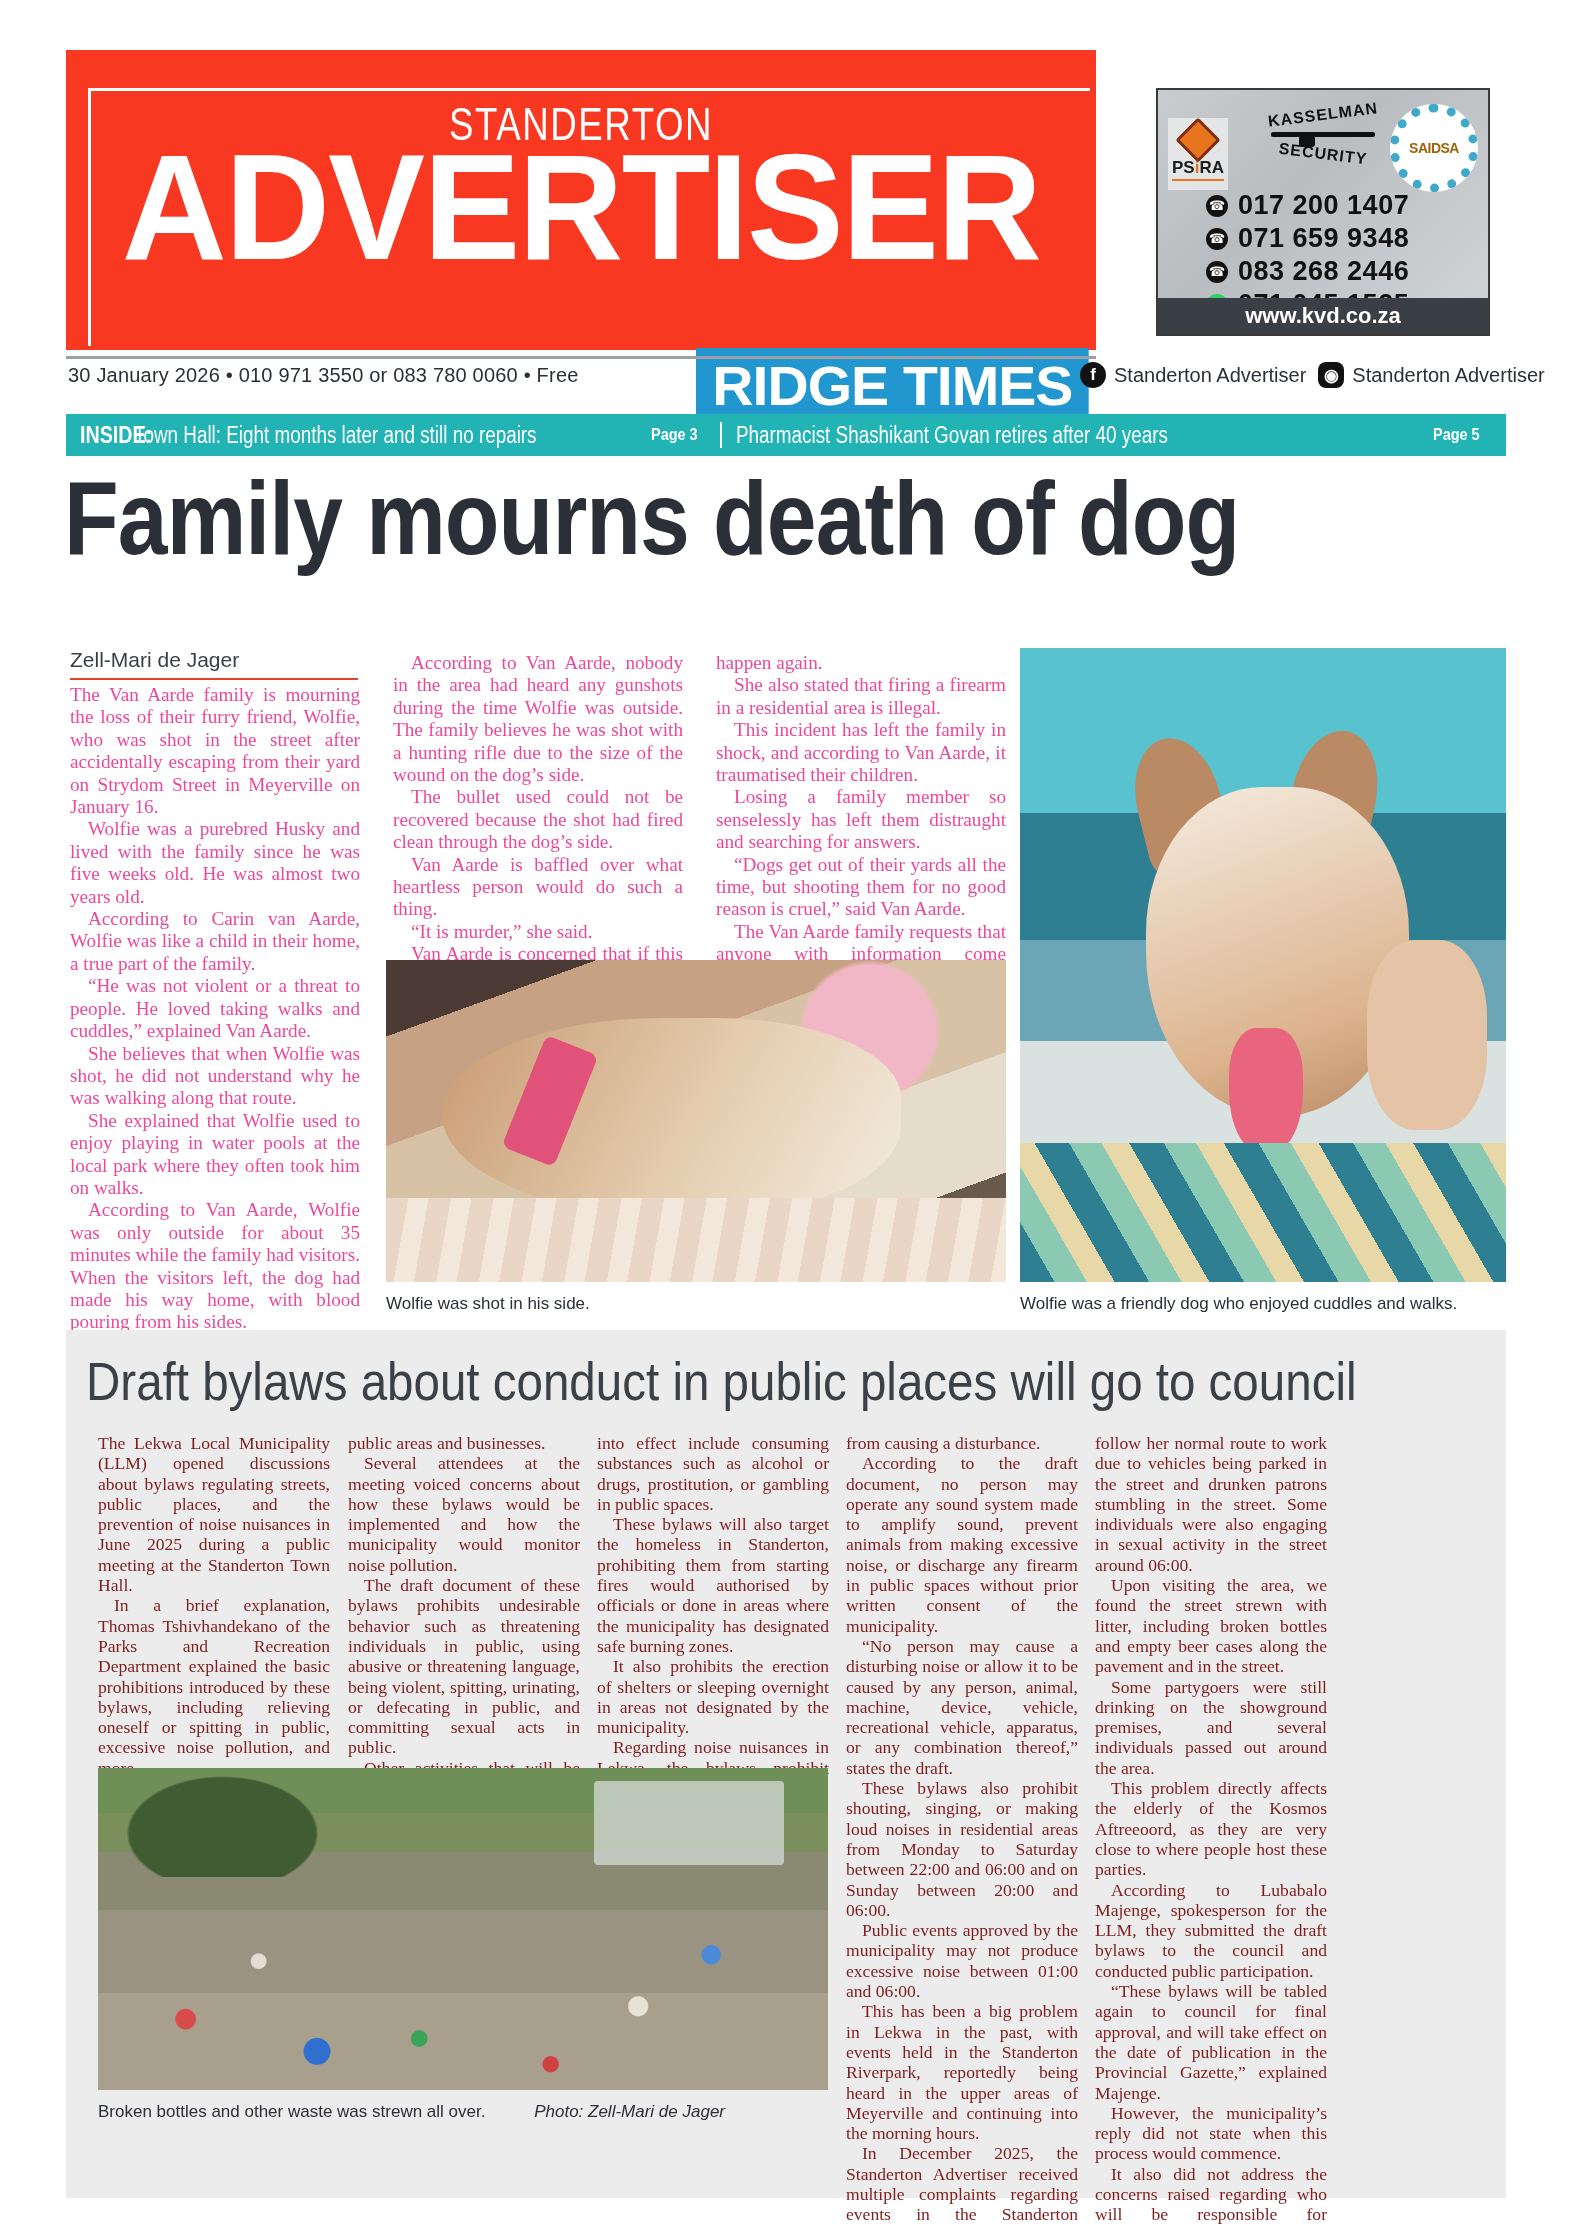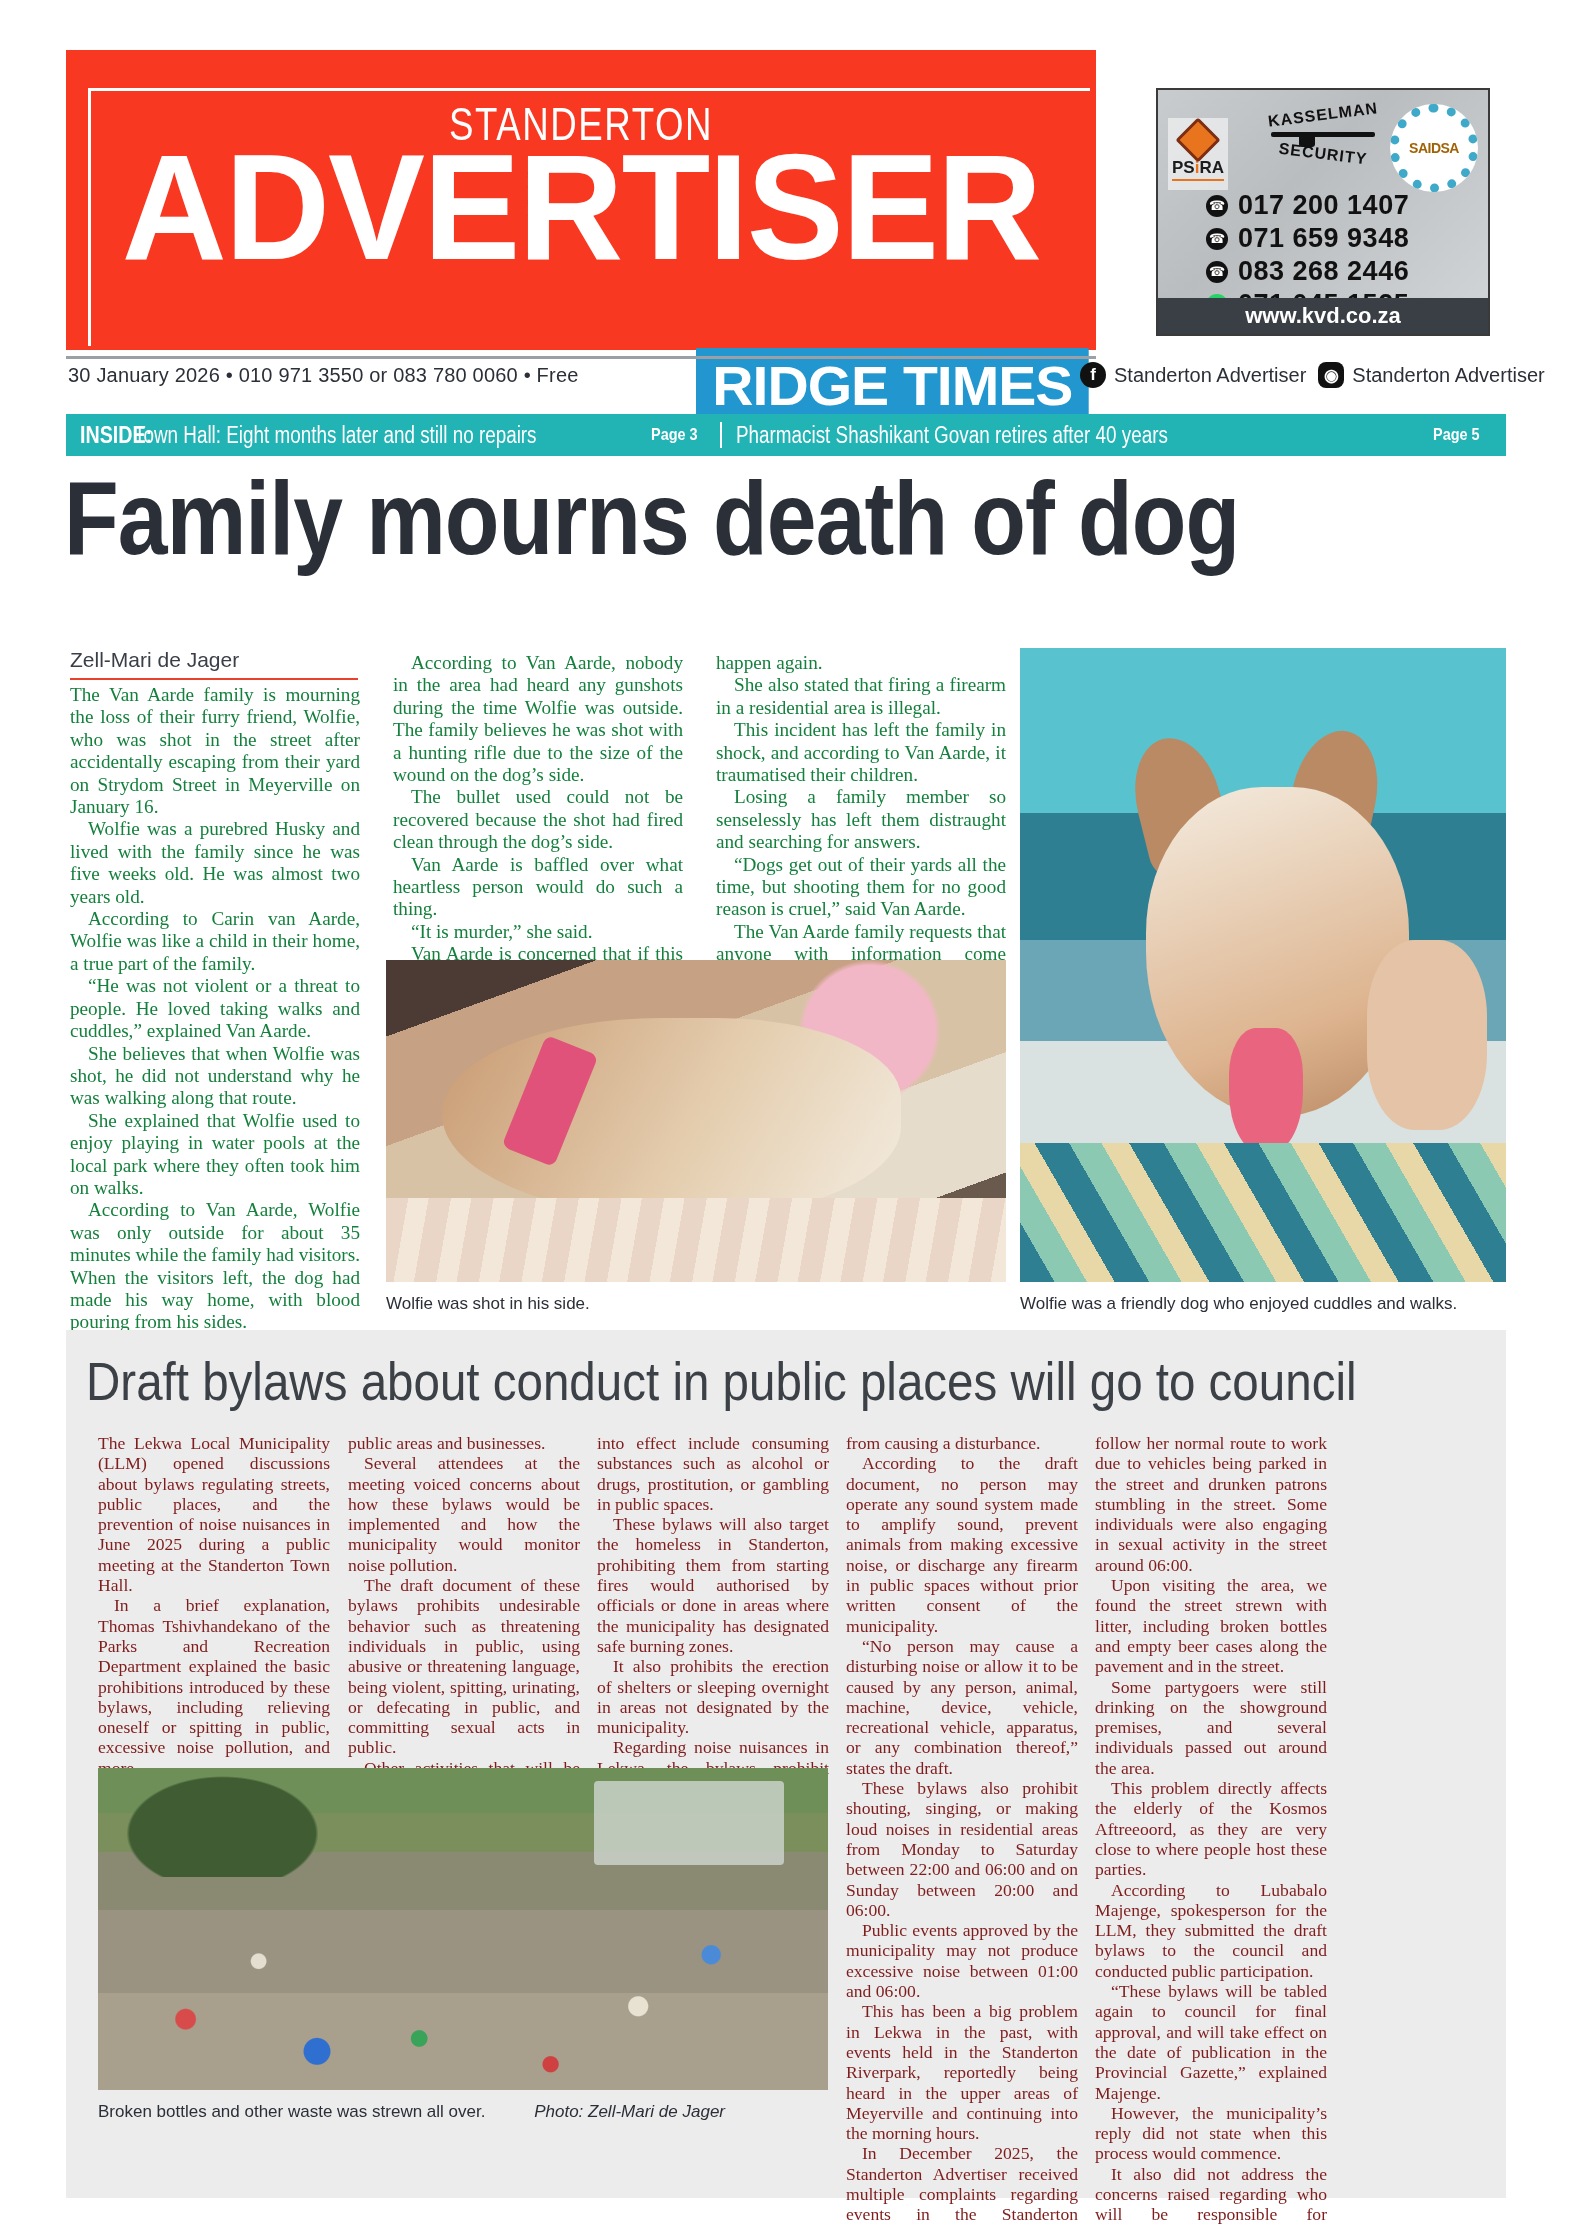--- a/index.html
+++ b/index.html
@@ -81,21 +81,21 @@
   .headline{position:absolute;left:64px;top:466px;width:1444px;color:#2b3038;
       font-family:"Liberation Sans",sans-serif;font-weight:bold;font-size:104px;line-height:104px;
       transform:scaleX(.86);transform-origin:left top;white-space:nowrap;letter-spacing:-1px;}
 
   
   .byline{position:absolute;left:70px;top:648px;width:288px;}
   .byline .nm{font-family:"Liberation Sans",sans-serif;font-size:21px;color:#3a3f47;}
   .byline .rule{height:2px;background:#E8432A;margin-top:6px;width:288px;}
 
   .col{position:absolute;font-family:"Liberation Serif",serif;font-size:19.2px;line-height:22.4px;
-      color:#15803d;text-align:justify;}
+      color:#ec4899;text-align:justify;}
   .col p{margin:0;text-indent:18px;}
   .col p.first{text-indent:0;}
 
   #a1c1{left:70px;top:684px;width:290px;}
   #a1c2{left:393px;top:652px;width:290px;}
   #a1c3{left:716px;top:652px;width:290px;}
 
   .photo{position:absolute;overflow:hidden;}
   .cap{position:absolute;font-family:"Liberation Sans",sans-serif;font-size:17px;color:#2b2f38;}
 

